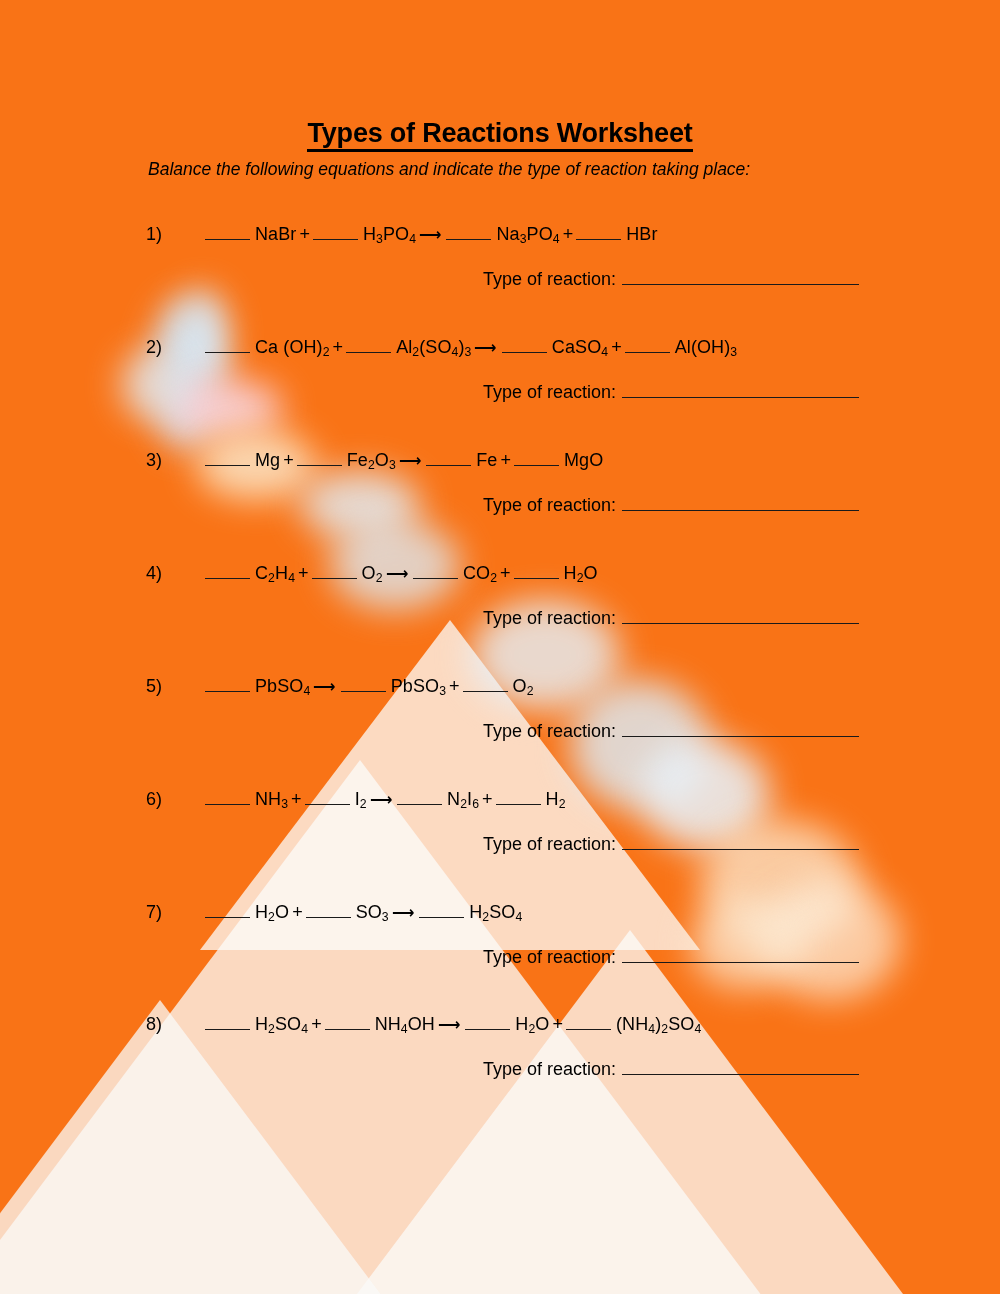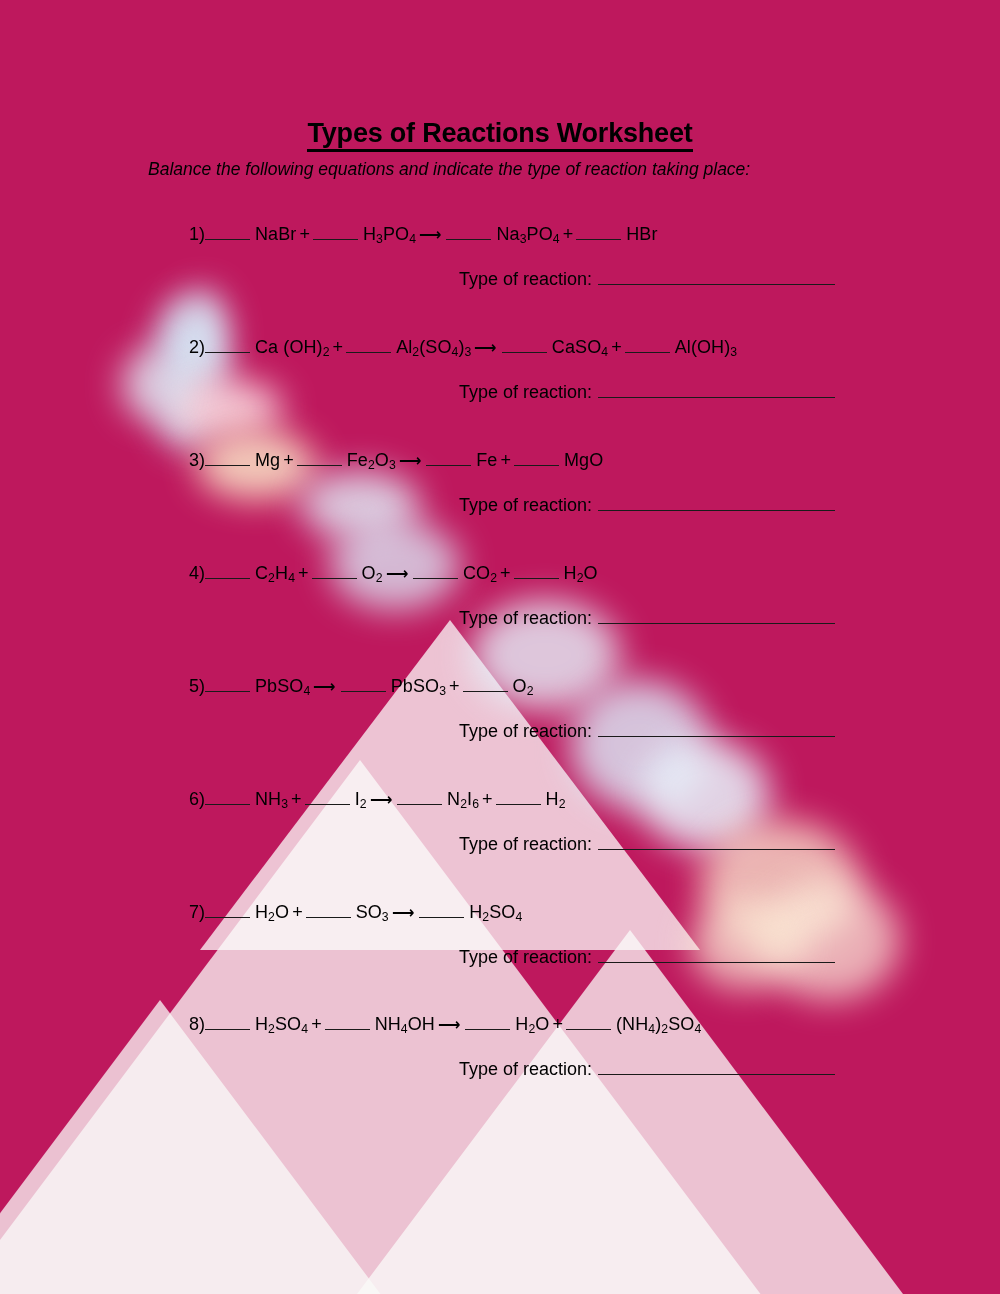--- a/index.html
+++ b/index.html
@@ -8,21 +8,21 @@
     background: #ffffff;
   }
   body {
     font-family: "Liberation Sans", sans-serif;
     color: #000000;
   }
   #page {
     position: relative;
     width: 1000px;
     height: 1294px;
-    background: #be185d;
+    background: #f97316;
     overflow: hidden;
   }
 
   
   #watermark {
     position: absolute;
     inset: 0;
     pointer-events: none;
     z-index: 0;
   }
@@ -71,21 +71,20 @@
     position: absolute;
     left: 0;
     width: 1000px;
   }
   .eq-row {
     position: absolute;
     left: 146px;
     white-space: nowrap;
     font-size: 18px;
     line-height: 1;
-    text-align: right;
   }
   .num {
     display: inline-block;
     width: 59px;
     font-size: 18px;
   }
   .blank {
     display: inline-block;
     width: 45px;
     border-bottom: 1.6px solid #1a1a1a;
@@ -105,21 +104,21 @@
     font-weight: bold;
     font-size: 17px;
     margin: 0 4px 0 2px;
     display: inline-block;
     transform: scaleX(0.92);
   }
   .plus { margin: 0 3px; }
 
   .tor-row {
     position: absolute;
-    left: 459px;
+    left: 483px;
     white-space: nowrap;
     font-size: 18px;
     line-height: 1;
   }
   .tor-label { font-size: 18px; }
   .tor-blank {
     display: inline-block;
     width: 237px;
     border-bottom: 1.6px solid #1a1a1a;
     margin-left: 6px;

